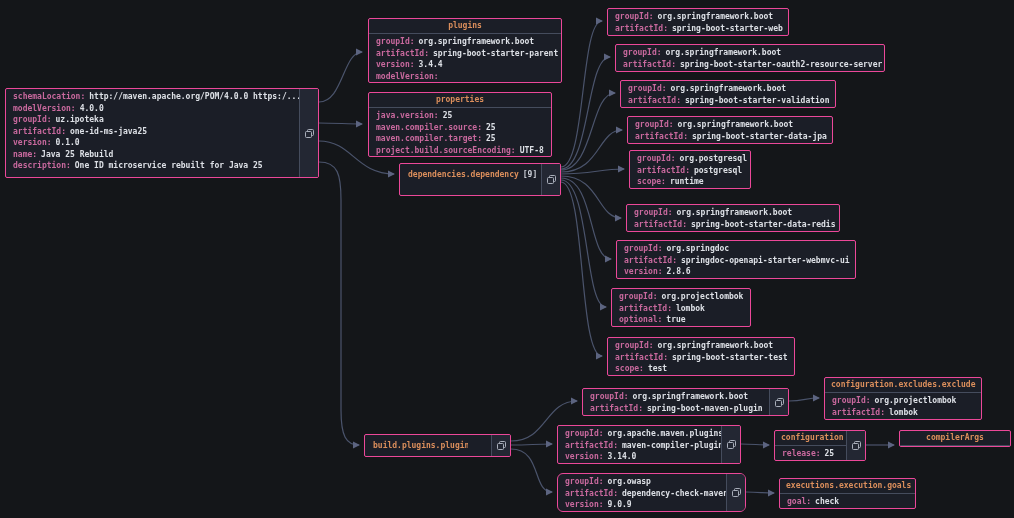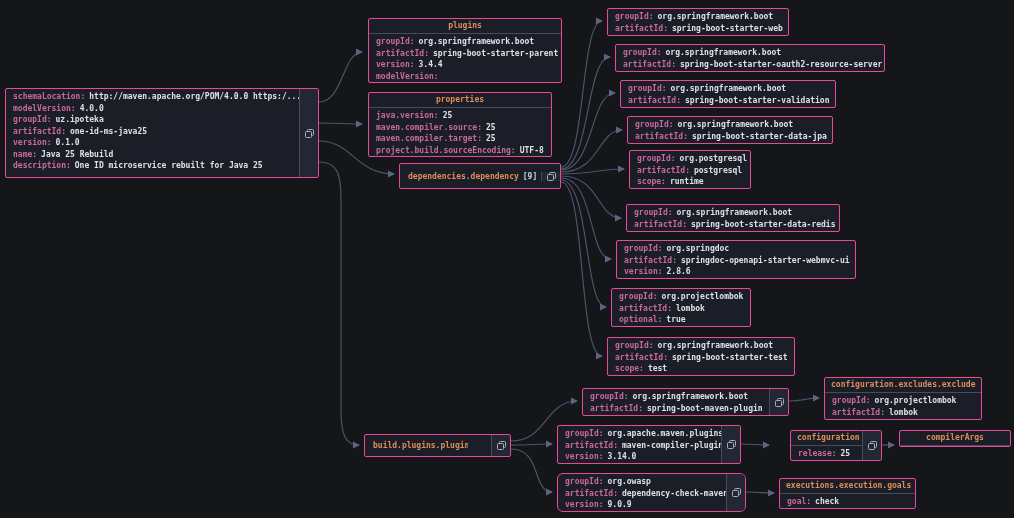--- a/index.html
+++ b/index.html
@@ -99,21 +99,21 @@
       <div class="hdr">properties</div>
       <div class="nbody">
         <div class="row"><span class="k">java.version:</span><span class="v">25</span></div>
         <div class="row"><span class="k">maven.compiler.source:</span><span class="v">25</span></div>
         <div class="row"><span class="k">maven.compiler.target:</span><span class="v">25</span></div>
         <div class="row"><span class="k">project.build.sourceEncoding:</span><span class="v">UTF-8</span></div>
       </div>
     </div>
   </div>
 
-  <div class="node" style="left:399px; top:163px; width:162px; height:26px;align-items:center;">
+  <div class="node" style="left:399px; top:163px; width:162px; height:33px;">
     <div class="content" style="display:flex;">
         <span class="label"><span>dependencies.dependency</span><span class="count">[9]</span></span>
       </div>
     <span class="iconcol">
         <svg width="9" height="9" viewBox="0 0 9 9">
           <rect x="2.5" y="0.5" width="6" height="6" rx="1" fill="none" stroke="#a9aeba"></rect>
           <rect x="0.5" y="2.5" width="6" height="6" rx="1" fill="#232733" stroke="#a9aeba"></rect>
         </svg>
       </span>
   </div>
@@ -265,21 +265,21 @@
   <div class="node" style="left:824px; top:377px; width:158px; height:43px;">
     <div class="content">
       <div class="hdr">configuration.excludes.exclude</div>
       <div class="nbody">
         <div class="row"><span class="k">groupId:</span><span class="v">org.projectlombok</span></div>
         <div class="row"><span class="k">artifactId:</span><span class="v">lombok</span></div>
       </div>
     </div>
   </div>
 
-  <div class="node" style="left:774px; top:430px; width:92px; height:31px;margin-left:16px;">
+  <div class="node" style="left:774px; top:430px; width:92px; height:31px;">
     <div class="content">
       <div class="hdr">configuration</div>
       <div class="nbody">
         <div class="row"><span class="k">release:</span><span class="v">25</span></div>
       </div>
     </div>
     <span class="iconcol">
         <svg width="9" height="9" viewBox="0 0 9 9">
           <rect x="2.5" y="0.5" width="6" height="6" rx="1" fill="none" stroke="#a9aeba"></rect>
           <rect x="0.5" y="2.5" width="6" height="6" rx="1" fill="#232733" stroke="#a9aeba"></rect>

